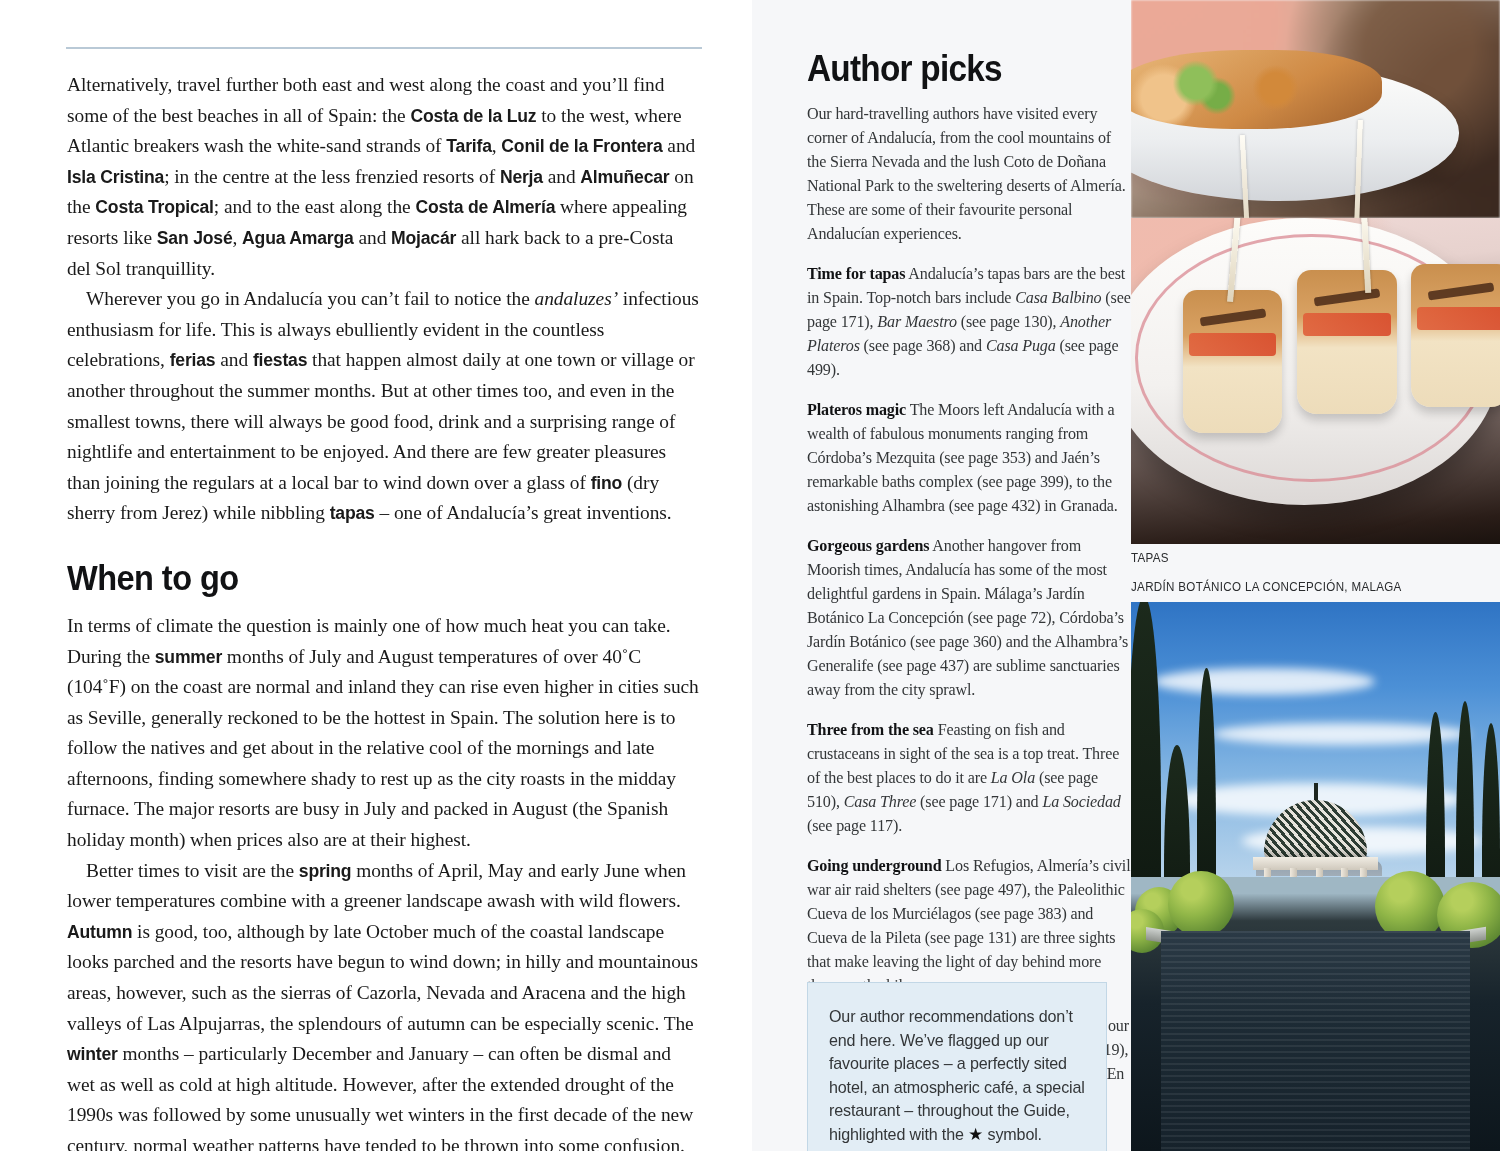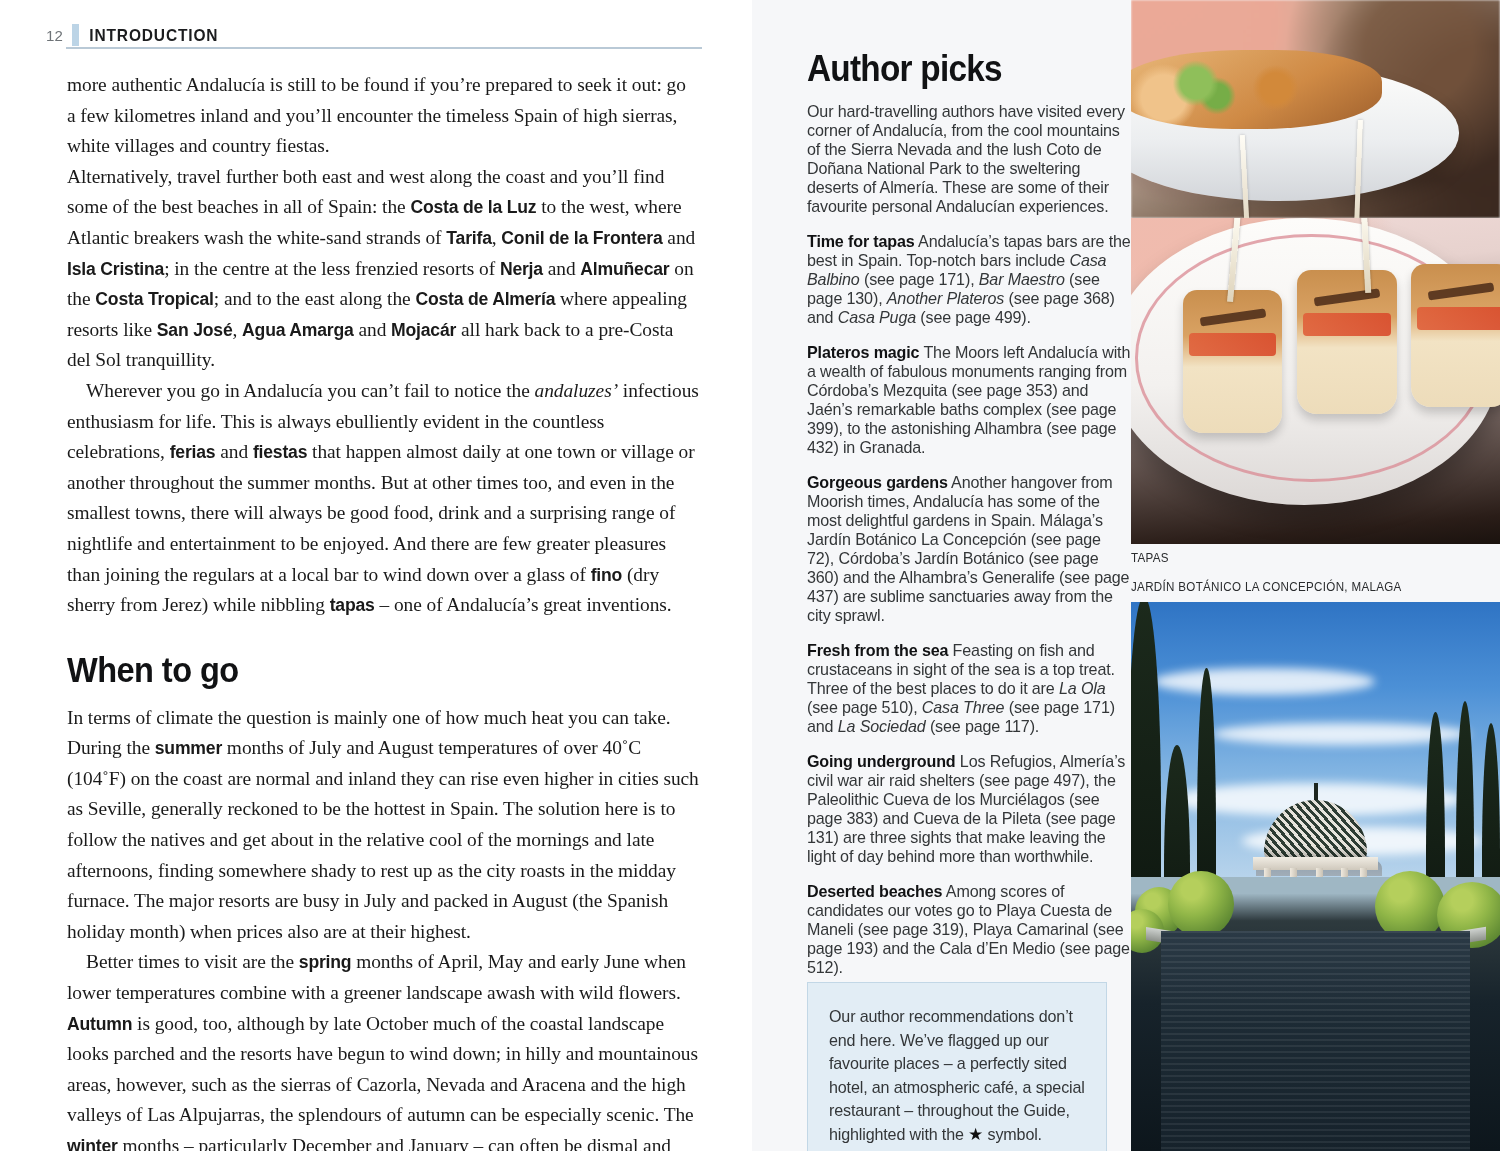--- a/index.html
+++ b/index.html
@@ -118,23 +118,23 @@
     font-family: "Liberation Sans", sans-serif;
     font-weight: bold;
     font-size: 37px;
     letter-spacing: -0.8px;
     color: #111214;
     transform: scaleX(0.9);
     transform-origin: left center;
   }
   .picks-col p {
     margin: 0 0 16px 0;
-    font-family: Liberation Sans, sans-serif;
+    font-family: Liberation Serif, serif;
     font-size: 16.1px;
-    line-height: 19px;
+    line-height: 24px;
     color: #333638;
     letter-spacing: -0.15px;
   }
   .picks-col p:last-child { margin-bottom: 0; }
   .picks-col b {
     font-weight: bold;
     color: #111214;
   }
   .picks-col i { font-style: italic; }
 
@@ -359,48 +359,42 @@
     background: #1d2620;
   }
 </style>
 </head>
 <body>
 
 <div class="page">
 
   <div class="left-page">
 
-    <div class="running-head">
-      <span class="folio">12</span>
-      <span class="head-rule-vert"></span>
-      <span class="head-title">INTRODUCTION</span>
-    </div>
     <div class="head-rule"></div>
 
     <div class="body-col">
-      <p>more authentic Andalucía is still to be found if you’re prepared to seek it out: go a few kilometres inland and you’ll encounter the timeless Spain of high sierras, white villages and country fiestas.</p>
       <p>Alternatively, travel further both east and west along the coast and you’ll find some of the best beaches in all of Spain: the <b>Costa de la Luz</b> to the west, where Atlantic breakers wash the white-sand strands of <b>Tarifa</b>, <b>Conil de la Frontera</b> and <b>Isla Cristina</b>; in the centre at the less frenzied resorts of <b>Nerja</b> and <b>Almuñecar</b> on the <b>Costa Tropical</b>; and to the east along the <b>Costa de Almería</b> where appealing resorts like <b>San José</b>, <b>Agua Amarga</b> and <b>Mojacár</b> all hark back to a pre-Costa del Sol tranquillity.</p>
       <p class="indent">Wherever you go in Andalucía you can’t fail to notice the <i>andaluzes’</i> infectious enthusiasm for life. This is always ebulliently evident in the countless celebrations, <b>ferias</b> and <b>fiestas</b> that happen almost daily at one town or village or another throughout the summer months. But at other times too, and even in the smallest towns, there will always be good food, drink and a surprising range of nightlife and entertainment to be enjoyed. And there are few greater pleasures than joining the regulars at a local bar to wind down over a glass of <b>fino</b> (dry sherry from Jerez) while nibbling <b>tapas</b> – one of Andalucía’s great inventions.</p>
 
       <h2 class="section-head">When to go</h2>
 
       <p>In terms of climate the question is mainly one of how much heat you can take. During the <b>summer</b> months of July and August temperatures of over 40˚C (104˚F) on the coast are normal and inland they can rise even higher in cities such as Seville, generally reckoned to be the hottest in Spain. The solution here is to follow the natives and get about in the relative cool of the mornings and late afternoons, finding somewhere shady to rest up as the city roasts in the midday furnace. The major resorts are busy in July and packed in August (the Spanish holiday month) when prices also are at their highest.</p>
       <p class="indent">Better times to visit are the <b>spring</b> months of April, May and early June when lower temperatures combine with a greener landscape awash with wild flowers. <b>Autumn</b> is good, too, although by late October much of the coastal landscape looks parched and the resorts have begun to wind down; in hilly and mountainous areas, however, such as the sierras of Cazorla, Nevada and Aracena and the high valleys of Las Alpujarras, the splendours of autumn can be especially scenic. The <b>winter</b> months – particularly December and January – can often be dismal and wet as well as cold at high altitude. However, after the extended drought of the 1990s was followed by some unusually wet winters in the first decade of the new century, normal weather patterns have tended to be thrown into some confusion. The winter, of course, is a good time to visit the museums and monuments of Seville, Málaga, Córdoba and Granada when they are far less crowded and – should you be lucky with the weather – the cities themselves can look wonderful, too. The desert province of Almería sees only one day of rain a year on average and in winter has many days of perfectly clear visibility.</p>
     </div>
   </div>
 
   <div class="right-page">
 
     <div class="picks-col">
       <h2 class="picks-head">Author picks</h2>
       <p>Our hard-travelling authors have visited every corner of Andalucía, from the cool mountains of the Sierra Nevada and the lush Coto de Doñana National Park to the sweltering deserts of Almería. These are some of their favourite personal Andalucían experiences.</p>
       <p><b>Time for tapas</b> Andalucía’s tapas bars are the best in Spain. Top-notch bars include <i>Casa Balbino</i> (see page 171), <i>Bar Maestro</i> (see page 130), <i>Another Plateros</i> (see page 368) and <i>Casa Puga</i> (see page 499).</p>
       <p><b>Plateros magic</b> The Moors left Andalucía with a wealth of fabulous monuments ranging from Córdoba’s Mezquita (see page 353) and Jaén’s remarkable baths complex (see page 399), to the astonishing Alhambra (see page 432) in Granada.</p>
       <p><b>Gorgeous gardens</b> Another hangover from Moorish times, Andalucía has some of the most delightful gardens in Spain. Málaga’s Jardín Botánico La Concepción (see page 72), Córdoba’s Jardín Botánico (see page 360) and the Alhambra’s Generalife (see page 437) are sublime sanctuaries away from the city sprawl.</p>
-      <p><b>Fresh from the sea</b> Feasting on fish and crustaceans in sight of the sea is a top treat. Three of the best places to do it are <i>La Ola</i> (see page 510), <i>Casa Three</i> (see page 171) and <i>La Sociedad</i> (see page 117).</p>
+      <p><b>Three from the sea</b> Feasting on fish and crustaceans in sight of the sea is a top treat. Three of the best places to do it are <i>La Ola</i> (see page 510), <i>Casa Three</i> (see page 171) and <i>La Sociedad</i> (see page 117).</p>
       <p><b>Going underground</b> Los Refugios, Almería’s civil war air raid shelters (see page 497), the Paleolithic Cueva de los Murciélagos (see page 383) and Cueva de la Pileta (see page 131) are three sights that make leaving the light of day behind more than worthwhile.</p>
       <p><b>Deserted beaches</b> Among scores of candidates our votes go to Playa Cuesta de Maneli (see page 319), Playa Camarinal (see page 193) and the Cala d’En Medio (see page 512).</p>
     </div>
 
     <div class="callout">
       <p>Our author recommendations don’t end here. We’ve flagged up our favourite places – a perfectly sited hotel, an atmospheric café, a special restaurant – throughout the Guide, highlighted with the <span class="star-glyph">★</span> symbol.</p>
     </div>
 
     <div class="photo-stack">
 

